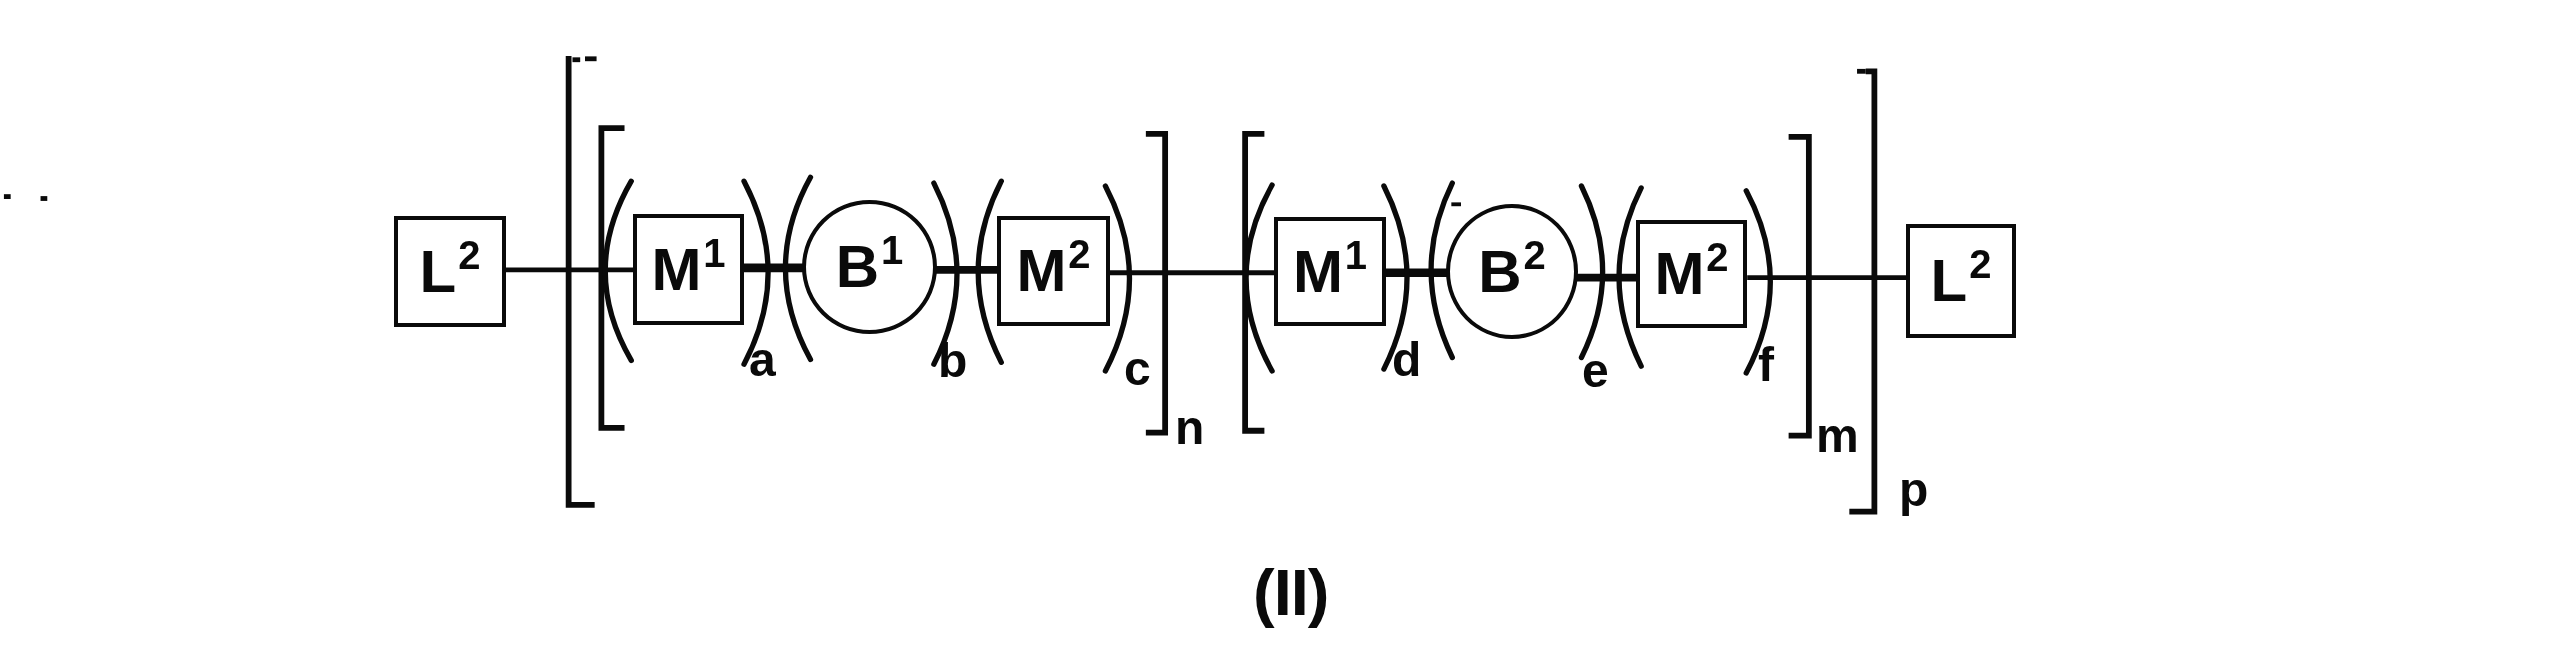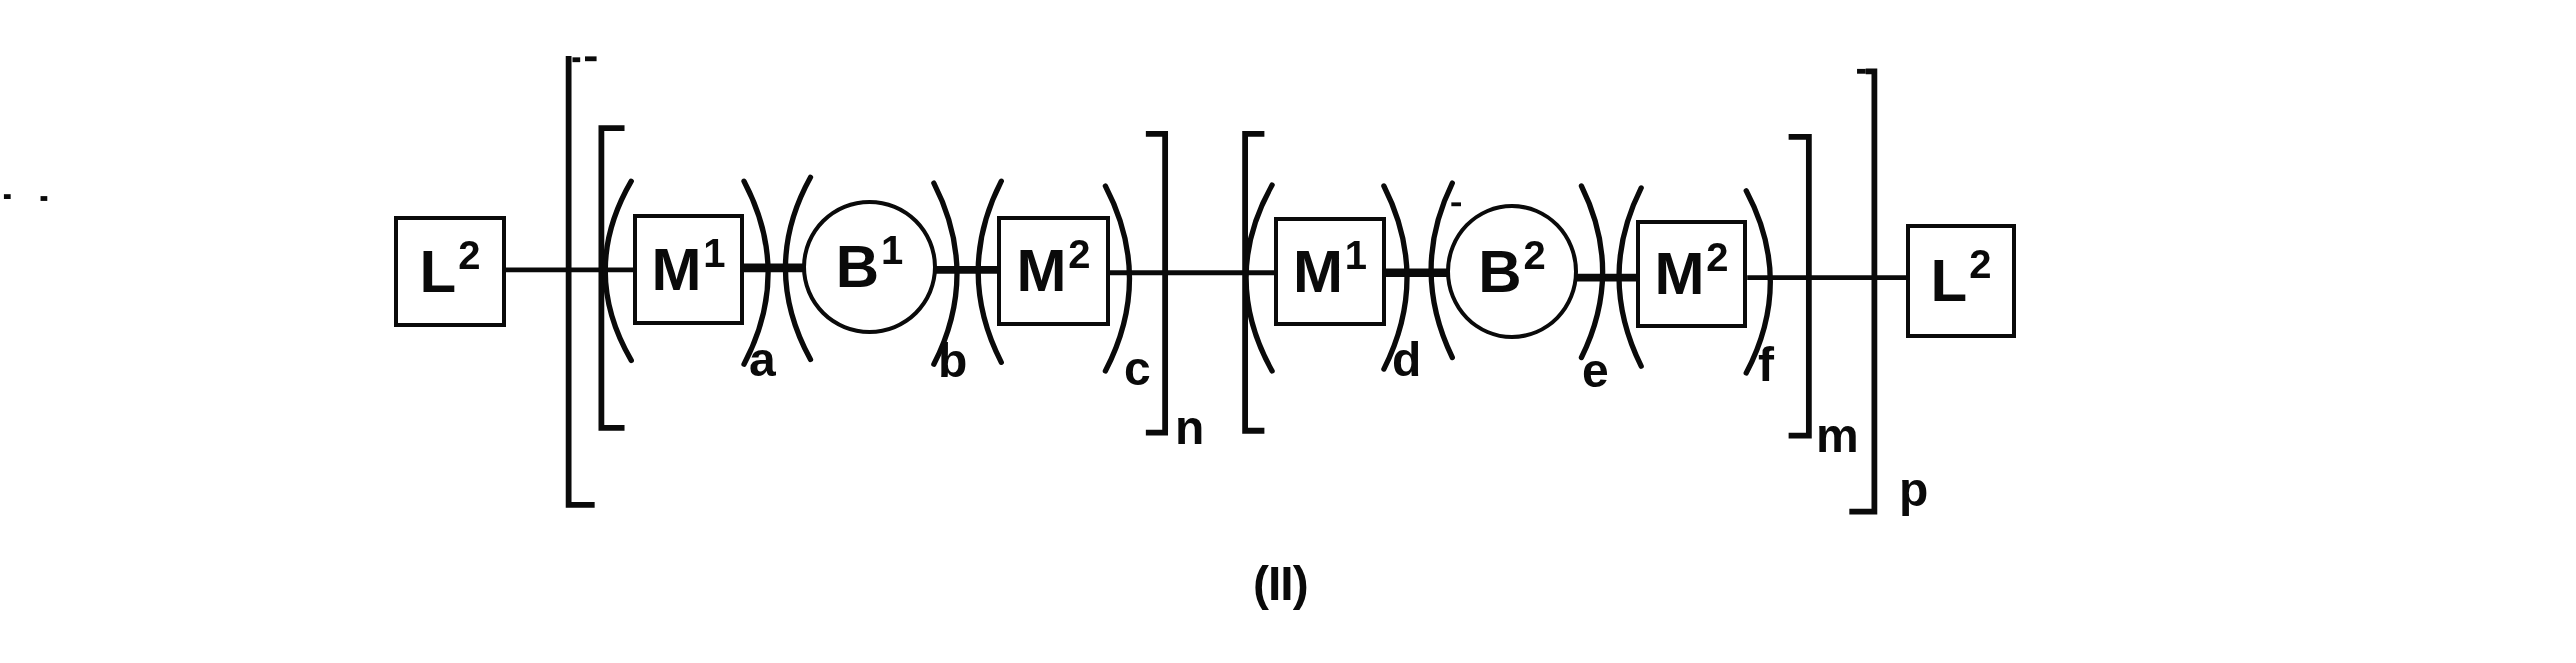--- a/index.html
+++ b/index.html
@@ -39,21 +39,21 @@
   .sub {
     position: absolute;
     font-weight: bold;
     font-size: 48px;
     line-height: 1;
   }
   .formula-label {
     position: absolute;
     left: 1253px; top: 560px;
     font-weight: bold;
-    font-size: 48px;
+    font-size: 65px;
     line-height: 1;
     letter-spacing: -1px;
   }
 </style>
 </head>
 <body>
 
 <div class="canvas">
 
   <svg class="linework" viewBox="0 0 2673 688" fill="none" stroke="#0a0a0a">

